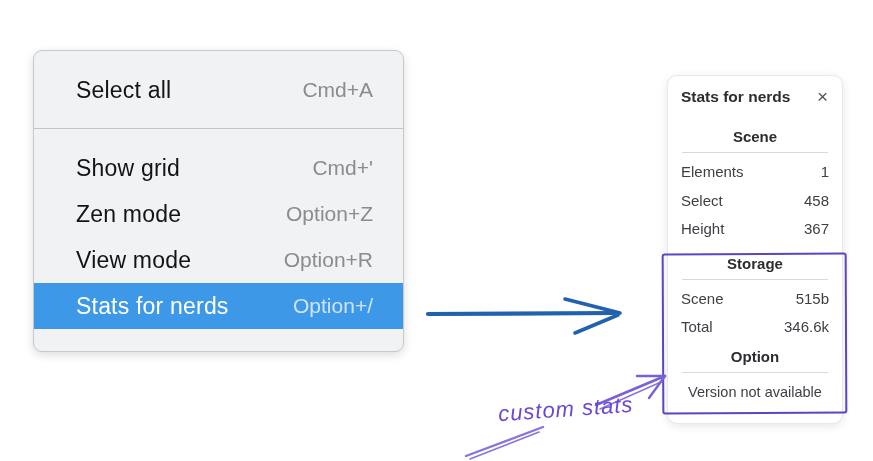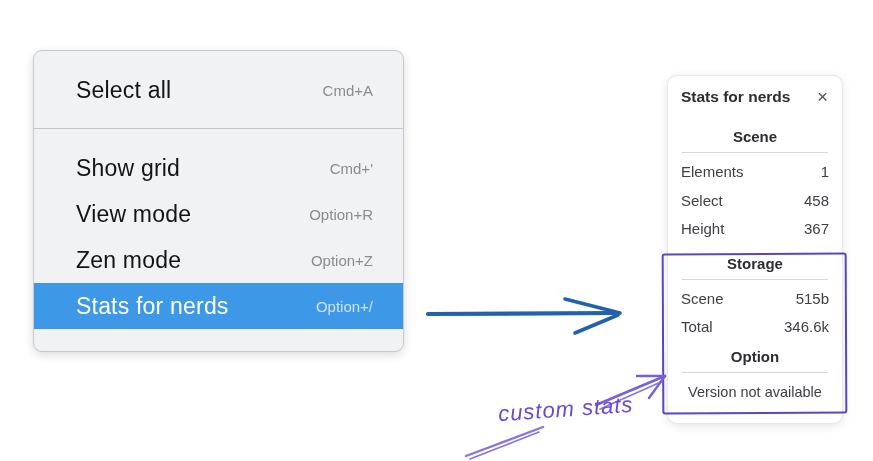--- a/index.html
+++ b/index.html
@@ -13,21 +13,21 @@
     box-shadow:0 3px 10px rgba(0,0,0,.14); overflow:hidden;
   }
   .menu-section.top { padding-top:14px; }
   .menu-section.main { padding-top:16px; }
   .menu-item {
     height:50px; display:flex; align-items:center; justify-content:space-between;
     padding:0 30px 0 42px; cursor:default;text-align:center;
   }
   .menu-section.main .menu-item { height:46px; }
   .mi-label { font-size:23px; color:#141416; letter-spacing:.2px; }
-  .mi-shortcut { font-size:15px; color:#8b8b90; }
+  .mi-shortcut { font-size:21px; color:#8b8b90; }
   .menu-item.selected { background:#3d99e8; }
   .menu-item.selected .mi-label { color:#ffffff; }
   .menu-item.selected .mi-shortcut { color:#cfe4f9; }
   .menu-divider { height:1px; background:#c2c6cb; margin-top:13px; }
 
   
   .stats-panel {
     position:absolute; left:667px; top:75px; width:176px; height:349px;
     background:#ffffff; border:1px solid #e7e8eb; border-radius:10px;
     box-shadow:0 2px 10px rgba(0,0,0,.10);
@@ -69,26 +69,26 @@
       <span class="mi-shortcut">Cmd+A</span>
     </div>
   </div>
   <div class="menu-divider"></div>
   <div class="menu-section main">
     <div class="menu-item">
       <span class="mi-label">Show grid</span>
       <span class="mi-shortcut">Cmd+'</span>
     </div>
     <div class="menu-item">
+      <span class="mi-label">Zen mode</span>
+      <span class="mi-shortcut">Option+Z</span>
+    </div>
+    <div class="menu-item">
       <span class="mi-label">View mode</span>
       <span class="mi-shortcut">Option+R</span>
-    </div>
-    <div class="menu-item">
-      <span class="mi-label">Zen mode</span>
-      <span class="mi-shortcut">Option+Z</span>
     </div>
     <div class="menu-item selected">
       <span class="mi-label">Stats for nerds</span>
       <span class="mi-shortcut">Option+/</span>
     </div>
   </div>
 </div>
 
 <div class="stats-panel">
   <div class="panel-header">

